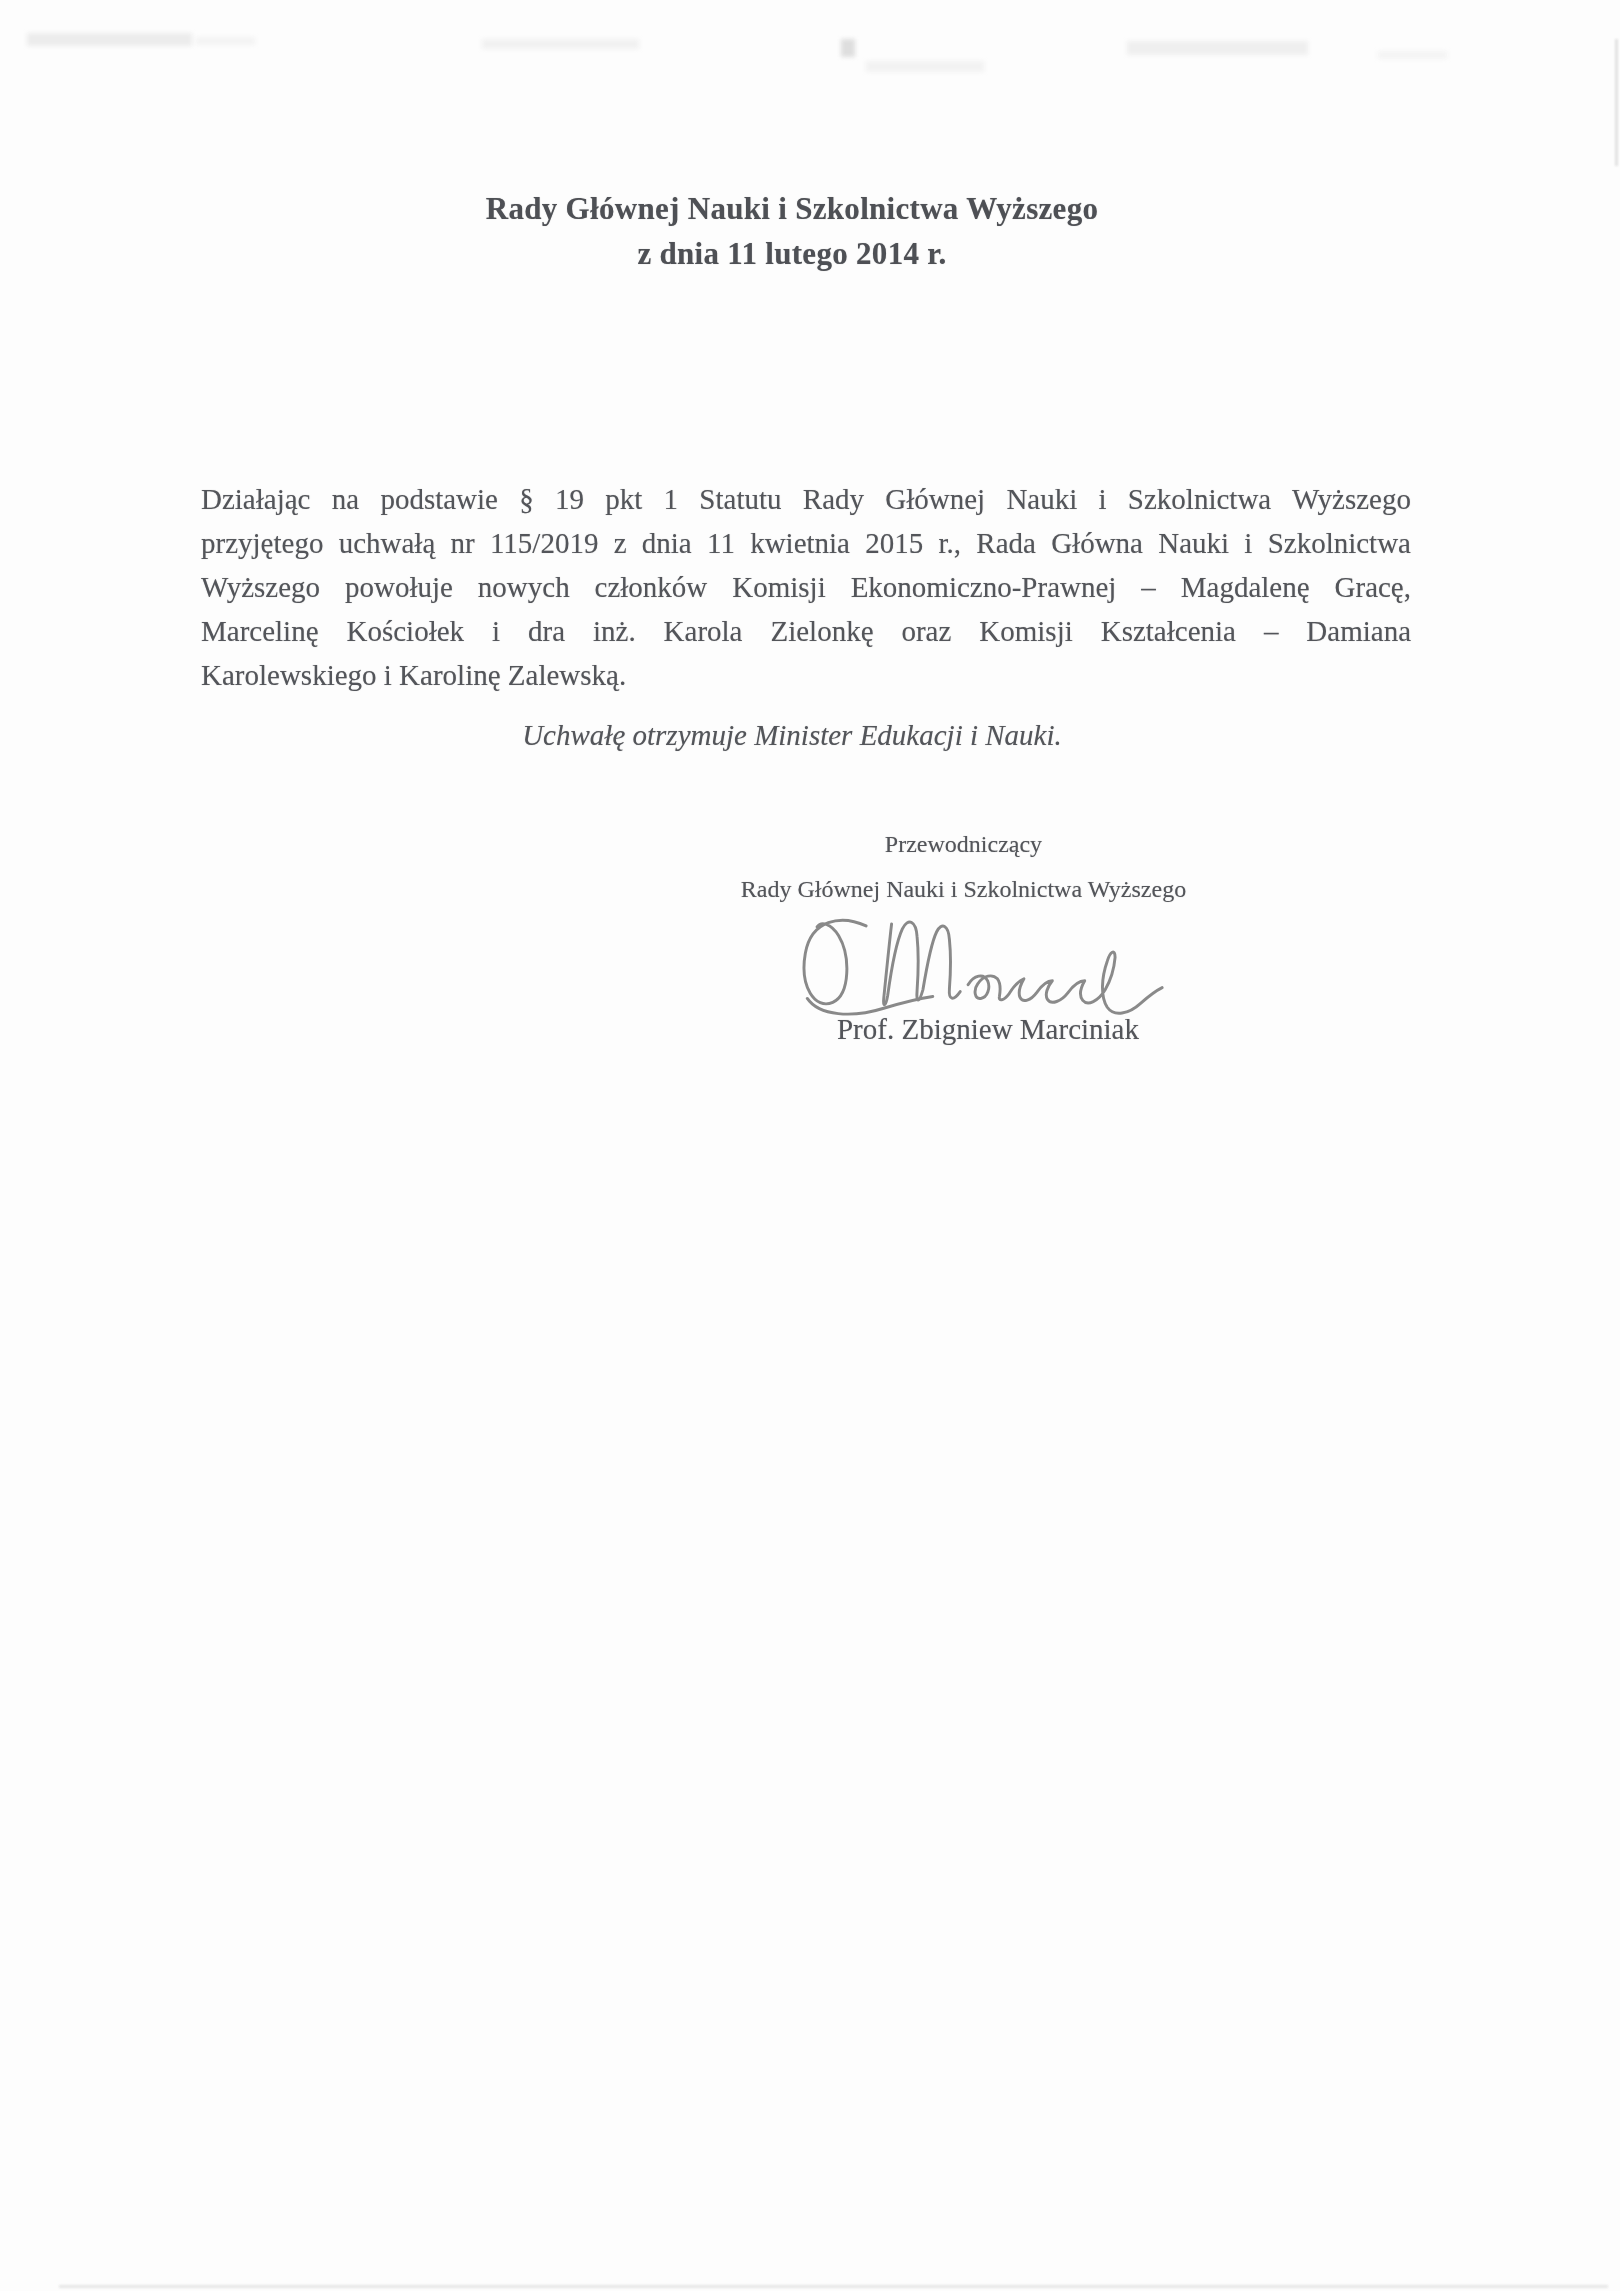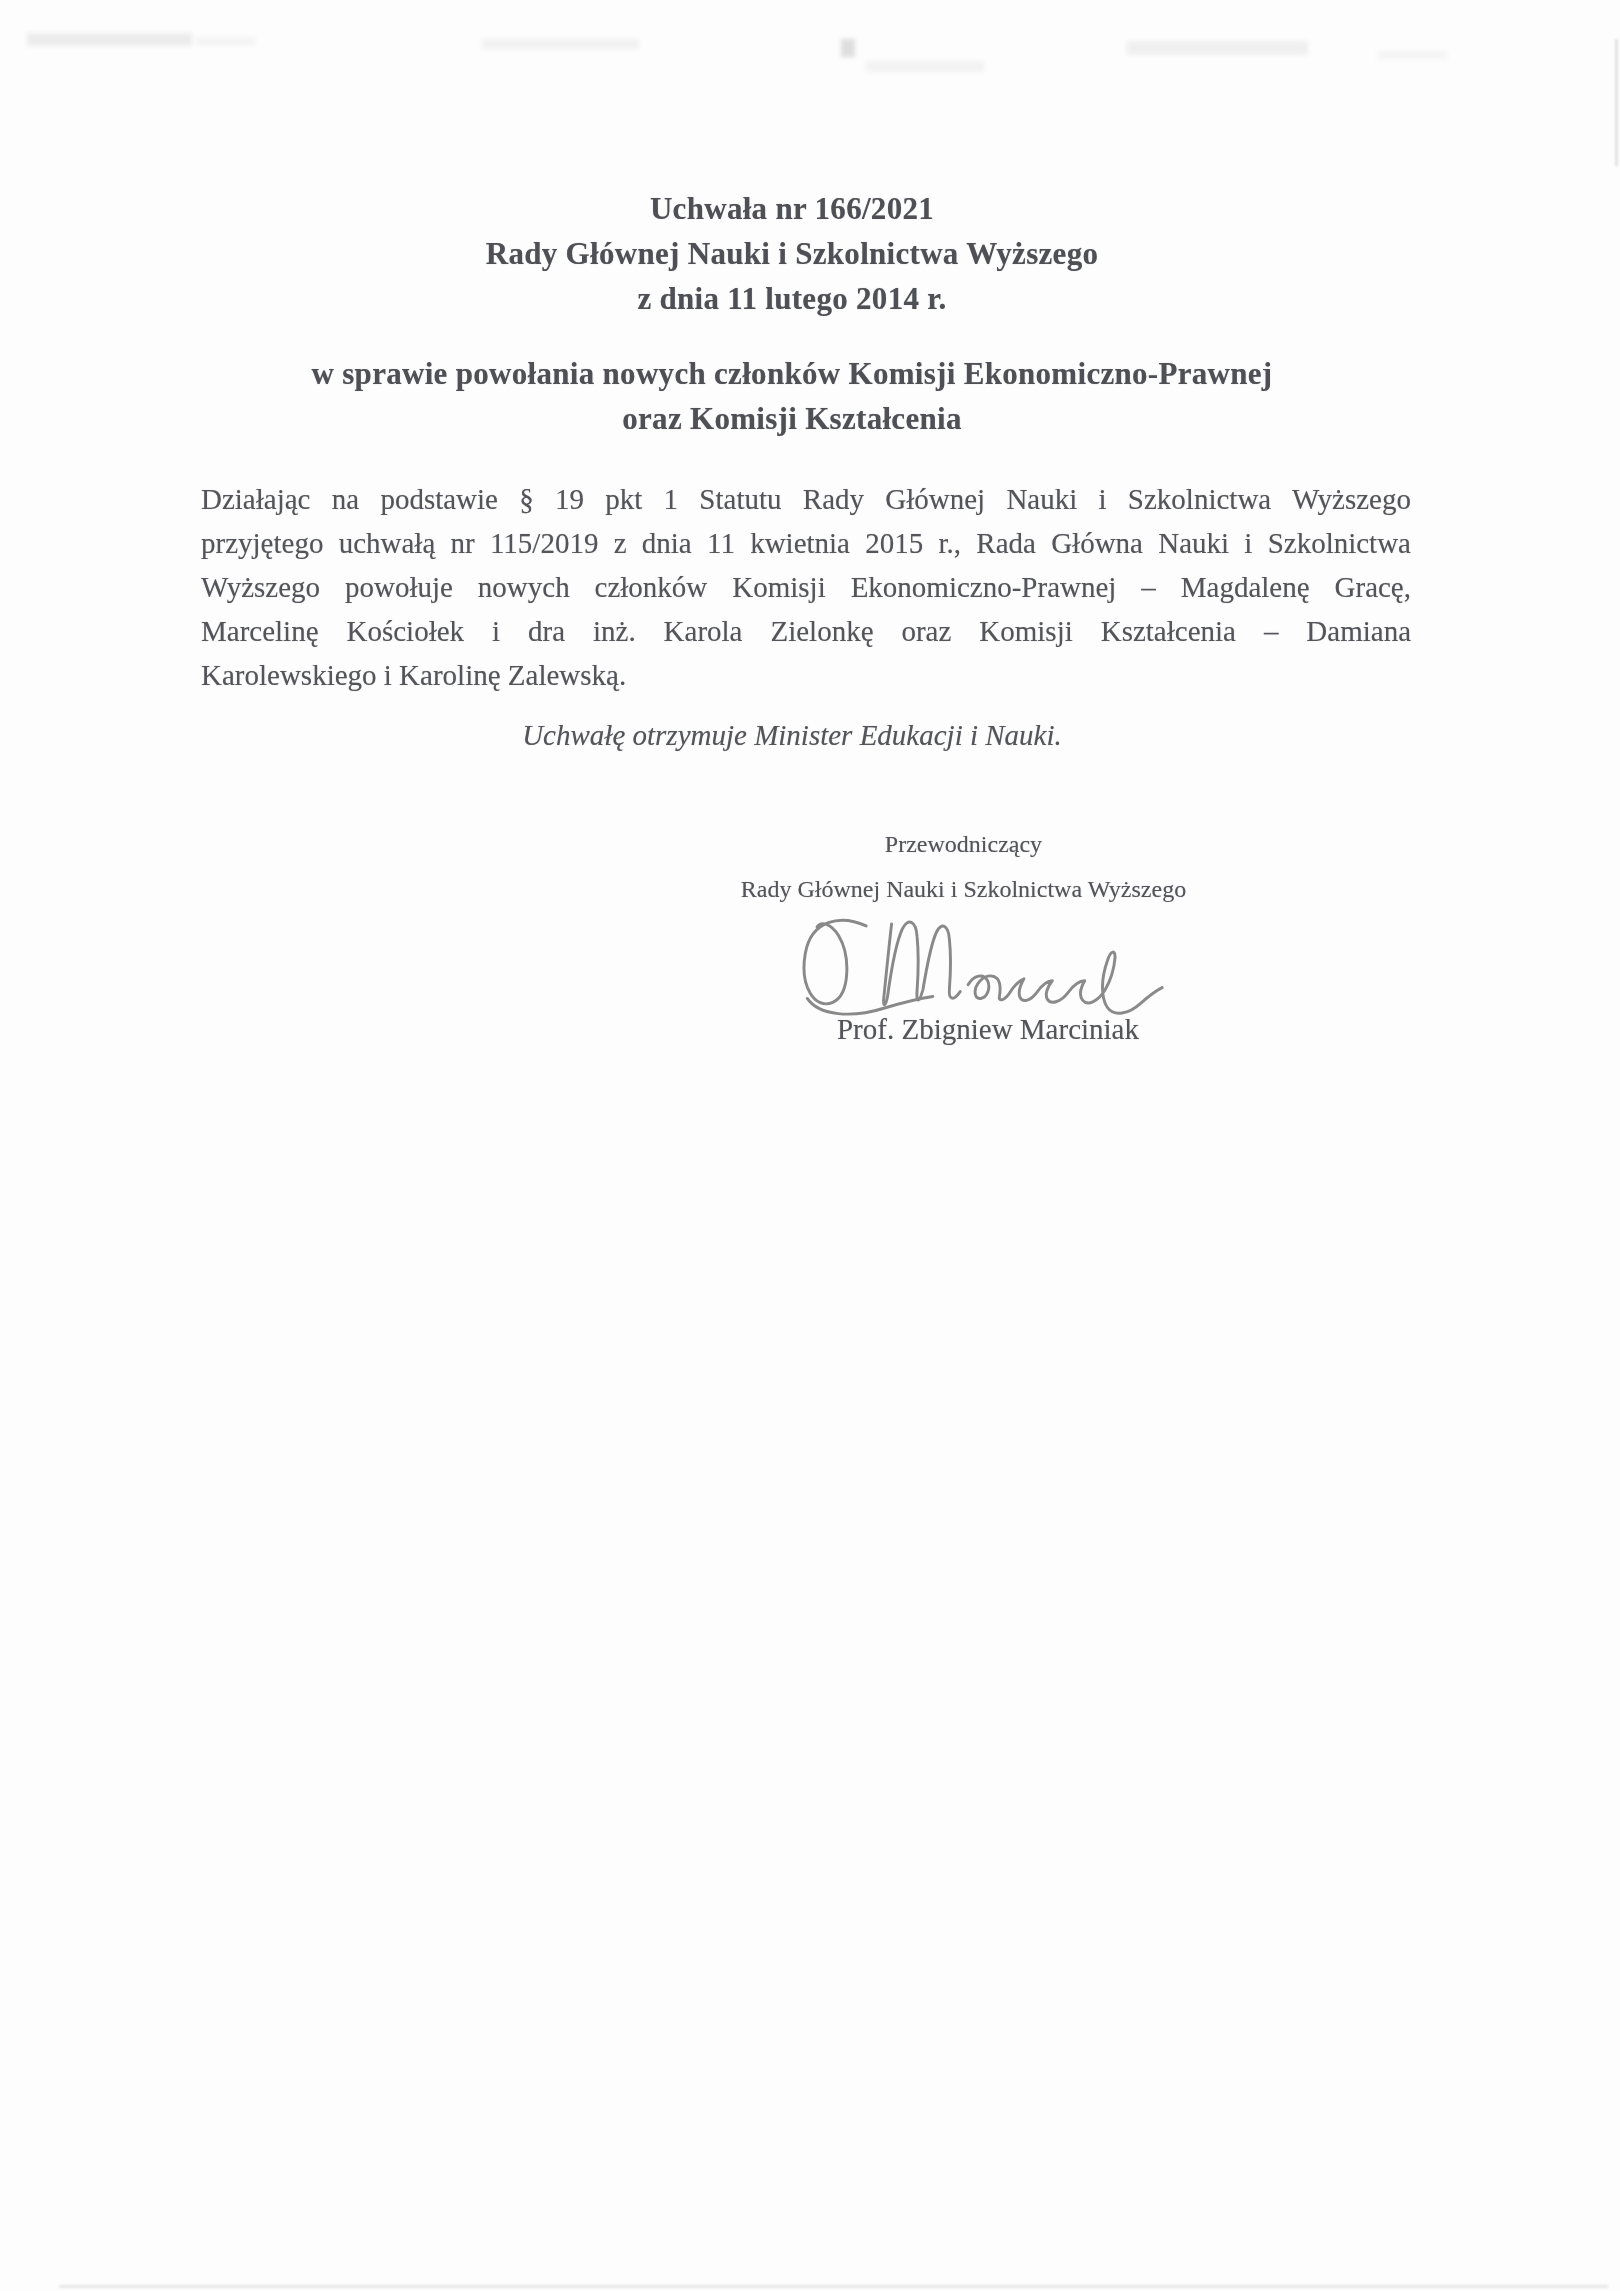--- a/index.html
+++ b/index.html
@@ -123,29 +123,24 @@
   <div class="artifact a2"></div>
   <div class="artifact a3"></div>
   <div class="artifact a4"></div>
   <div class="artifact a5"></div>
   <div class="artifact a6"></div>
   <div class="artifact a7"></div>
   <div class="artifact a8"></div>
   <div class="artifact a9"></div>
 
   <div class="title-block txt">
-    <div>Uchwała nr 166/2021</div>
     <div>Rady Głównej Nauki i Szkolnictwa Wyższego</div>
     <div>z dnia 11 lutego 2014 r.</div>
   </div>
 
-  <div class="subject-block txt">
-    <div>w sprawie powołania nowych członków Komisji Ekonomiczno-Prawnej</div>
-    <div>oraz Komisji Kształcenia</div>
-  </div>
 
   <div class="body-block txt">
     <div class="line">Działając na podstawie § 19 pkt 1 Statutu Rady Głównej Nauki i Szkolnictwa Wyższego</div>
     <div class="line">przyjętego uchwałą nr 115/2019 z dnia 11 kwietnia 2015 r., Rada Główna Nauki i Szkolnictwa</div>
     <div class="line">Wyższego powołuje nowych członków Komisji Ekonomiczno-Prawnej – Magdalenę Gracę,</div>
     <div class="line">Marcelinę Kościołek i dra inż. Karola Zielonkę oraz Komisji Kształcenia – Damiana</div>
     <div class="line last">Karolewskiego i Karolinę Zalewską.</div>
   </div>
 
   <div class="distribution txt">Uchwałę otrzymuje Minister Edukacji i Nauki.</div>

